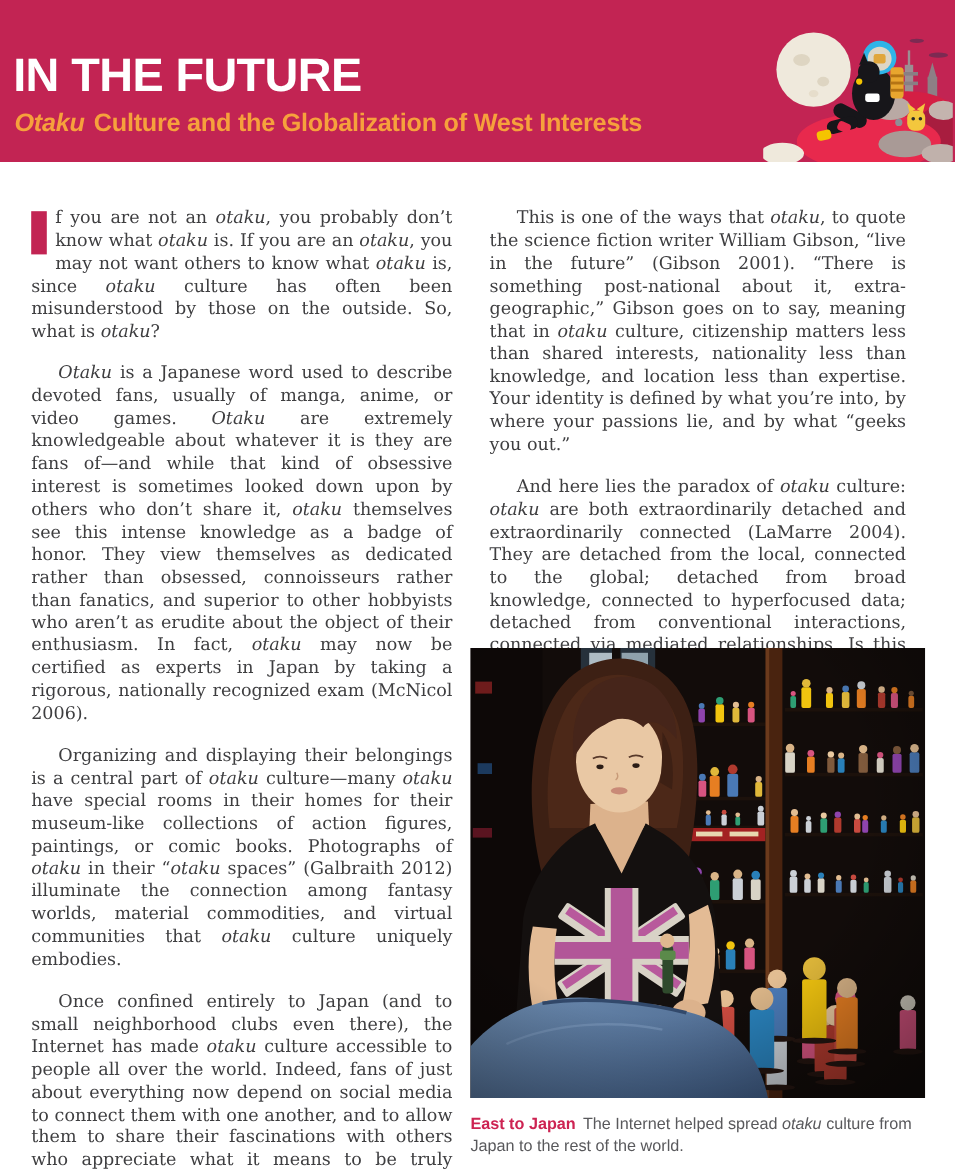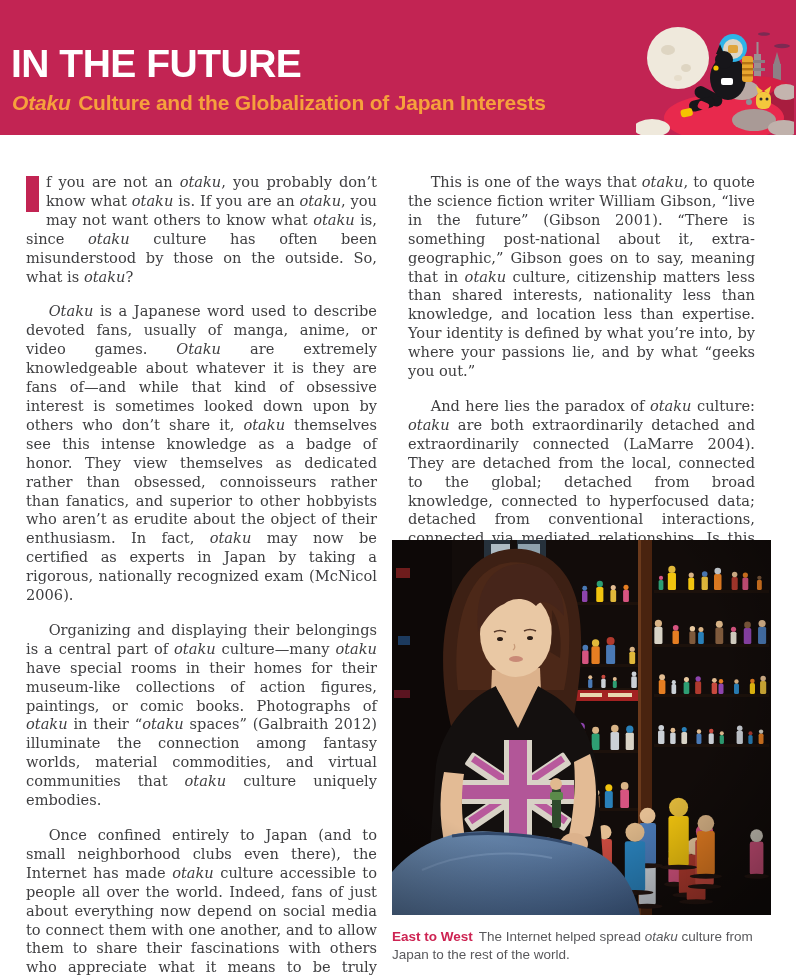--- a/index.html
+++ b/index.html
@@ -30,21 +30,21 @@
                   line-height:18px;color:#59595c;text-align:left;}
   .fig figcaption strong{color:#cd2352;margin-right:6px;}
 </style>
 </head>
 <body>
 
 <div class="page">
 
   <header class="banner">
     <h1>IN THE FUTURE</h1>
-    <h2><i>Otaku</i><span> Culture and the Globalization of Japan Interests</span></h2>
+    <h2><i>Otaku</i><span> Culture and the Globalization of West Interests</span></h2>
 
     <svg class="banner-art" width="158" height="119" viewBox="0 0 158 119" aria-hidden="true">
 
       <rect x="118" y="38" width="7" height="34" fill="#9b8f93"></rect>
       <rect x="120.5" y="26" width="2" height="14" fill="#9b8f93"></rect>
       <rect x="114" y="44" width="15" height="3" fill="#8a7e84"></rect>
       <rect x="114" y="52" width="15" height="3" fill="#8a7e84"></rect>
       <rect x="137" y="48" width="8" height="26" fill="#8d7f85"></rect>
       <polygon points="141,36 137,50 145,50" fill="#8d7f85"></polygon>
       <ellipse cx="146" cy="30" rx="8" ry="2.2" fill="#7c2a52"></ellipse>
@@ -372,17 +372,17 @@
         <circle cx="164" cy="244" r="6" fill="#e0b98f"></circle>
         <rect x="158" y="252" width="13" height="8" rx="2" fill="#5b8a4a"></rect>
 
         <path d="M 0,375 L 0,332 C 26,302 64,288 104,292 L 176,302 C 216,310 240,336 248,375 Z" fill="url(#jeans)"></path>
         <path d="M 60,296 C 100,290 150,296 180,304" stroke="#32496b" stroke-width="3" fill="none"></path>
         <path d="M 30,330 C 70,312 120,310 160,318" stroke="#7c98ba" stroke-width="2" fill="none" opacity="0.6"></path>
 
         <rect x="0" y="0" width="379" height="375" fill="url(#vig)"></rect>
       </svg>
       <figcaption>
-        <strong>East to West</strong><span>The Internet helped spread <i>otaku</i> culture from Japan to the rest of the world.</span>
+        <strong>East to Japan</strong><span>The Internet helped spread <i>otaku</i> culture from Japan to the rest of the world.</span>
       </figcaption>
     </figure>
   </section>
 </div>
 
 </body></html>

